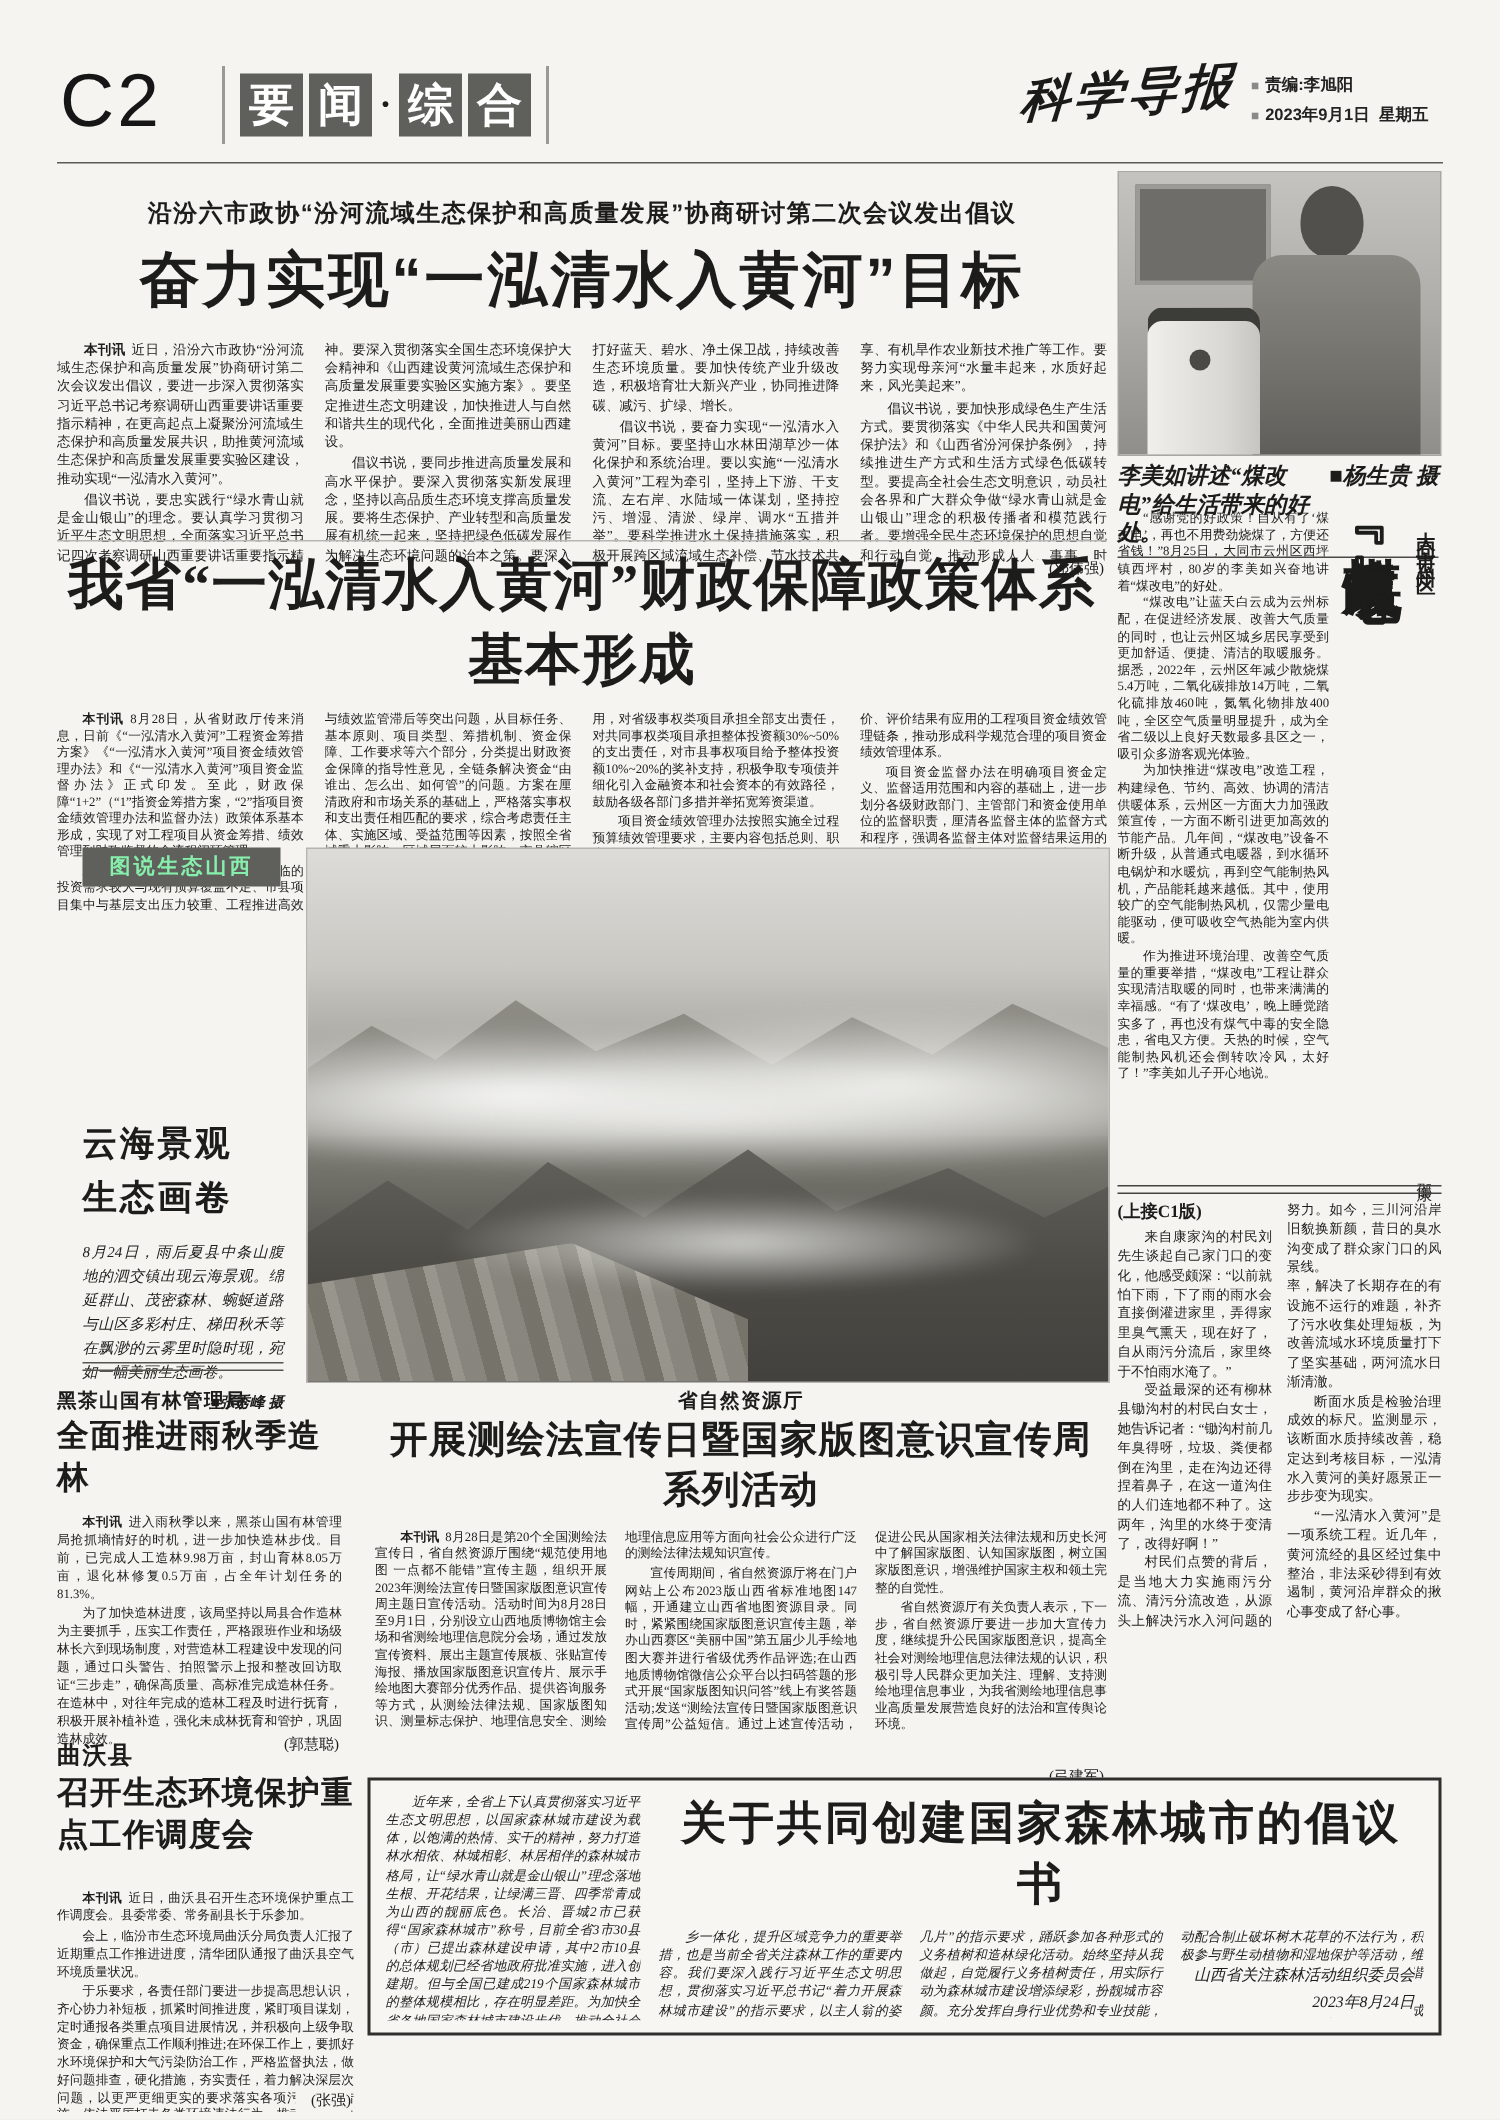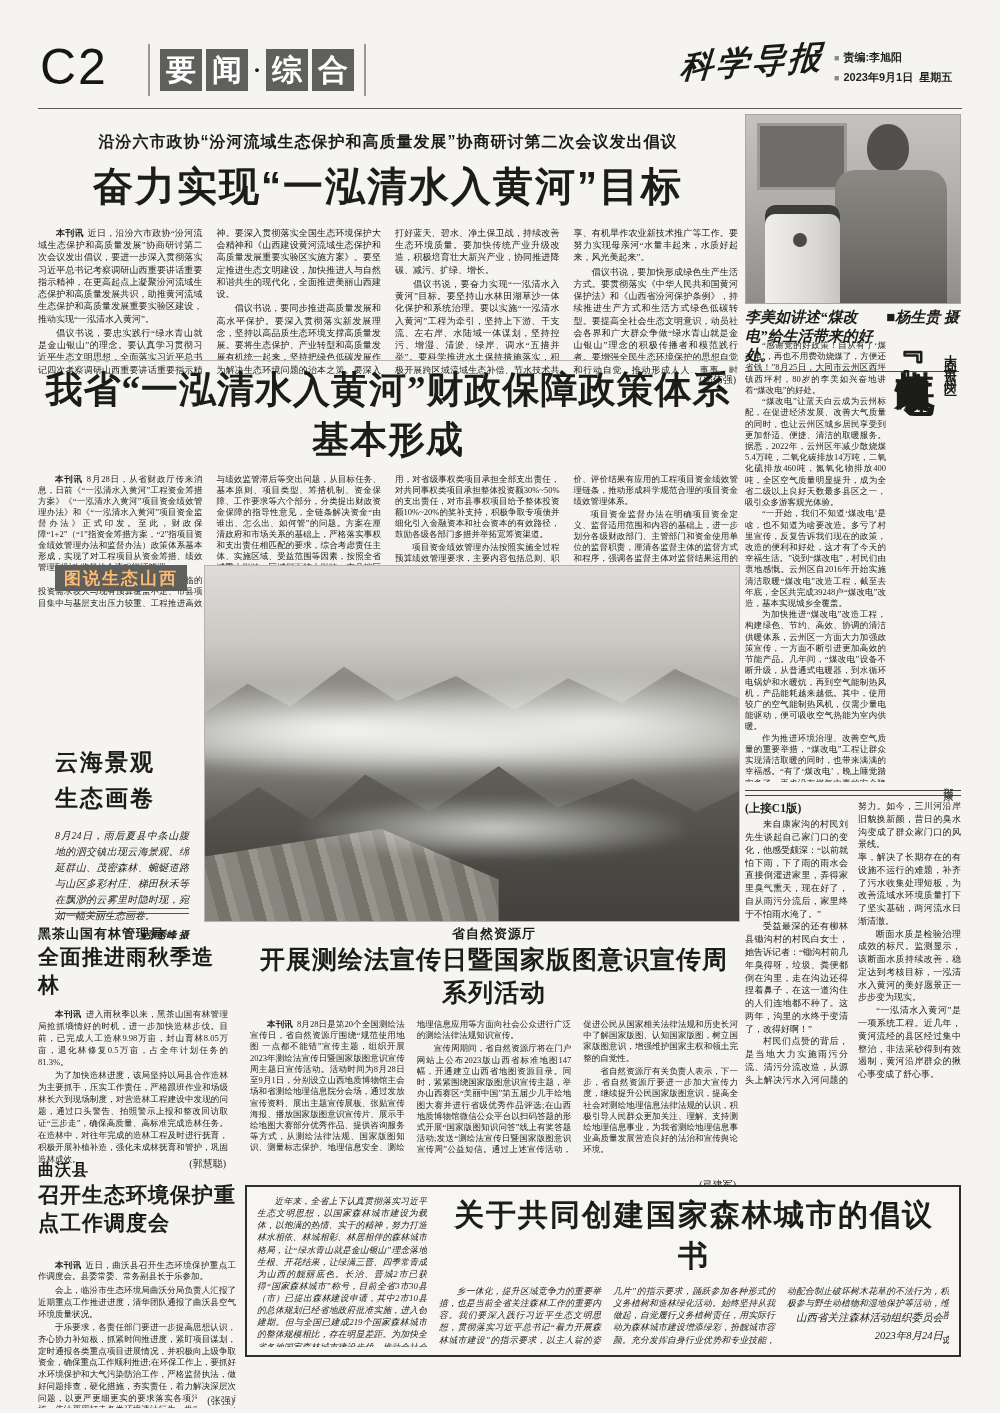--- a/index.html
+++ b/index.html
@@ -31,21 +31,21 @@
   .lead{position:absolute;left:38px;top:132px;width:700px;}
   .lead .colbody{margin-top:13px;height:160px;column-count:4;column-gap:14px;font-size:9px;line-height:1.36;}
   .rule-a{position:absolute;left:38px;top:360px;width:700px;height:1px;background:#b7b6b2;}
 
   
   .policy{position:absolute;left:38px;top:365px;width:700px;}
   .policy .headline-serif{font-size:37px;letter-spacing:1px;}
   .policy .colbody{margin-top:9px;height:148px;column-count:4;column-gap:14px;font-size:8.5px;line-height:1.3;}
 
   
-  .tagbox{position:absolute;left:55px;top:565px;width:132px;height:26px;background:#5f5f5c;color:#fdba74;font-family:"Liberation Sans",sans-serif;font-weight:bold;font-size:17px;letter-spacing:2px;display:flex;align-items:center;justify-content:center;}
+  .tagbox{position:absolute;left:55px;top:565px;width:132px;height:26px;background:#5f5f5c;color:#86efac;font-family:"Liberation Sans",sans-serif;font-weight:bold;font-size:14px;letter-spacing:2px;display:flex;align-items:center;justify-content:center;}
   .caption-block{position:absolute;left:55px;top:745px;width:134px;}
   .cap-title{font-size:23px;font-weight:bold;line-height:1.55;letter-spacing:2px;}
   .cap-text{margin-top:12px;font-size:10px;line-height:1.6;font-style:italic;text-align:justify;}
   .cap-credit{margin-top:4px;text-align:right;font-size:10px;font-weight:bold;font-style:italic;}
   .cap-rule{position:absolute;left:55px;top:908px;width:134px;height:4px;border-top:1px solid #55544f;border-bottom:1px solid #55544f;}
 
   .photo-landscape{position:absolute;left:204px;top:565px;width:534px;height:355px;overflow:hidden;border:1px solid #b5b4b0;background:linear-gradient(180deg,#dddcd8 0%,#c9c8c3 22%,#b0afa9 34%,#8e8d86 46%,#77766f 58%,#5d5c56 72%,#4a4944 86%,#3f3e3a 100%);}
   .ridge-far{position:absolute;left:0;top:22%;width:100%;height:32%;background:#84837b;clip-path:polygon(0 60%,8% 35%,16% 55%,26% 20%,36% 50%,47% 28%,58% 58%,68% 30%,78% 52%,88% 22%,100% 48%,100% 100%,0 100%);opacity:.85;}
   .cloud-band{position:absolute;left:-10%;top:28%;width:120%;height:36%;background:radial-gradient(ellipse 60% 50% at 30% 50%, rgba(250,250,248,.96), rgba(250,250,248,0) 70%),radial-gradient(ellipse 55% 55% at 70% 45%, rgba(245,245,242,.92), rgba(245,245,242,0) 72%),radial-gradient(ellipse 80% 40% at 50% 62%, rgba(238,238,235,.8), rgba(238,238,235,0) 75%);filter:blur(6px);}
   .ridge-near{position:absolute;left:0;top:46%;width:100%;height:58%;background:linear-gradient(180deg,#6b6a63,#4b4a45 60%,#403f3b);clip-path:polygon(0 45%,10% 28%,20% 44%,30% 22%,42% 40%,55% 18%,66% 38%,80% 24%,92% 40%,100% 30%,100% 100%,0 100%);}
@@ -233,21 +233,20 @@
   </div>
   <div class="portrait-caption">
     <span>李美如讲述“煤改电”给生活带来的好处。</span>
     <span style="white-space:nowrap;">■杨生贵  摄</span>
   </div>
 
   <section class="meigaidian">
     <div class="mg-text">
       <p>“感谢党的好政策！自从有了‘煤改电’，再也不用费劲烧煤了，方便还省钱！”8月25日，大同市云州区西坪镇西坪村，80岁的李美如兴奋地讲着“煤改电”的好处。</p>
       <p>“煤改电”让蓝天白云成为云州标配，在促进经济发展、改善大气质量的同时，也让云州区城乡居民享受到更加舒适、便捷、清洁的取暖服务。据悉，2022年，云州区年减少散烧煤5.4万吨，二氧化碳排放14万吨，二氧化硫排放460吨，氮氧化物排放400吨，全区空气质量明显提升，成为全省二级以上良好天数最多县区之一，吸引众多游客观光体验。</p>
-      <p>“一开始，我们不知道‘煤改电’是啥，也不知道为啥要改造。多亏了村里宣传，反复告诉我们现在的政策，改造的便利和好处，这才有了今天的幸福生活。”说到“煤改电”，村民们由衷地感慨。云州区自2016年开始实施清洁取暖“煤改电”改造工程，截至去年底，全区共完成39248户“煤改电”改造，基本实现城乡全覆盖。</p>
       <p>为加快推进“煤改电”改造工程，构建绿色、节约、高效、协调的清洁供暖体系，云州区一方面大力加强政策宣传，一方面不断引进更加高效的节能产品。几年间，“煤改电”设备不断升级，从普通式电暖器，到水循环电锅炉和水暖炕，再到空气能制热风机，产品能耗越来越低。其中，使用较广的空气能制热风机，仅需少量电能驱动，便可吸收空气热能为室内供暖。</p>
       <p>作为推进环境治理、改善空气质量的重要举措，“煤改电”工程让群众实现清洁取暖的同时，也带来满满的幸福感。“有了‘煤改电’，晚上睡觉踏实多了，再也没有煤气中毒的安全隐患，省电又方便。天热的时候，空气能制热风机还会倒转吹冷风，太好了！”李美如儿子开心地说。</p>
     </div>
     <div class="mg-vtitle">
       <span class="vt-big">『煤改电』</span><span class="vt-rest">清洁低碳暖民心</span>
     </div>
     <div class="mg-vkicker">大同市云州区</div>
     <div class="mg-byline">邵康</div>
   </section>
 

